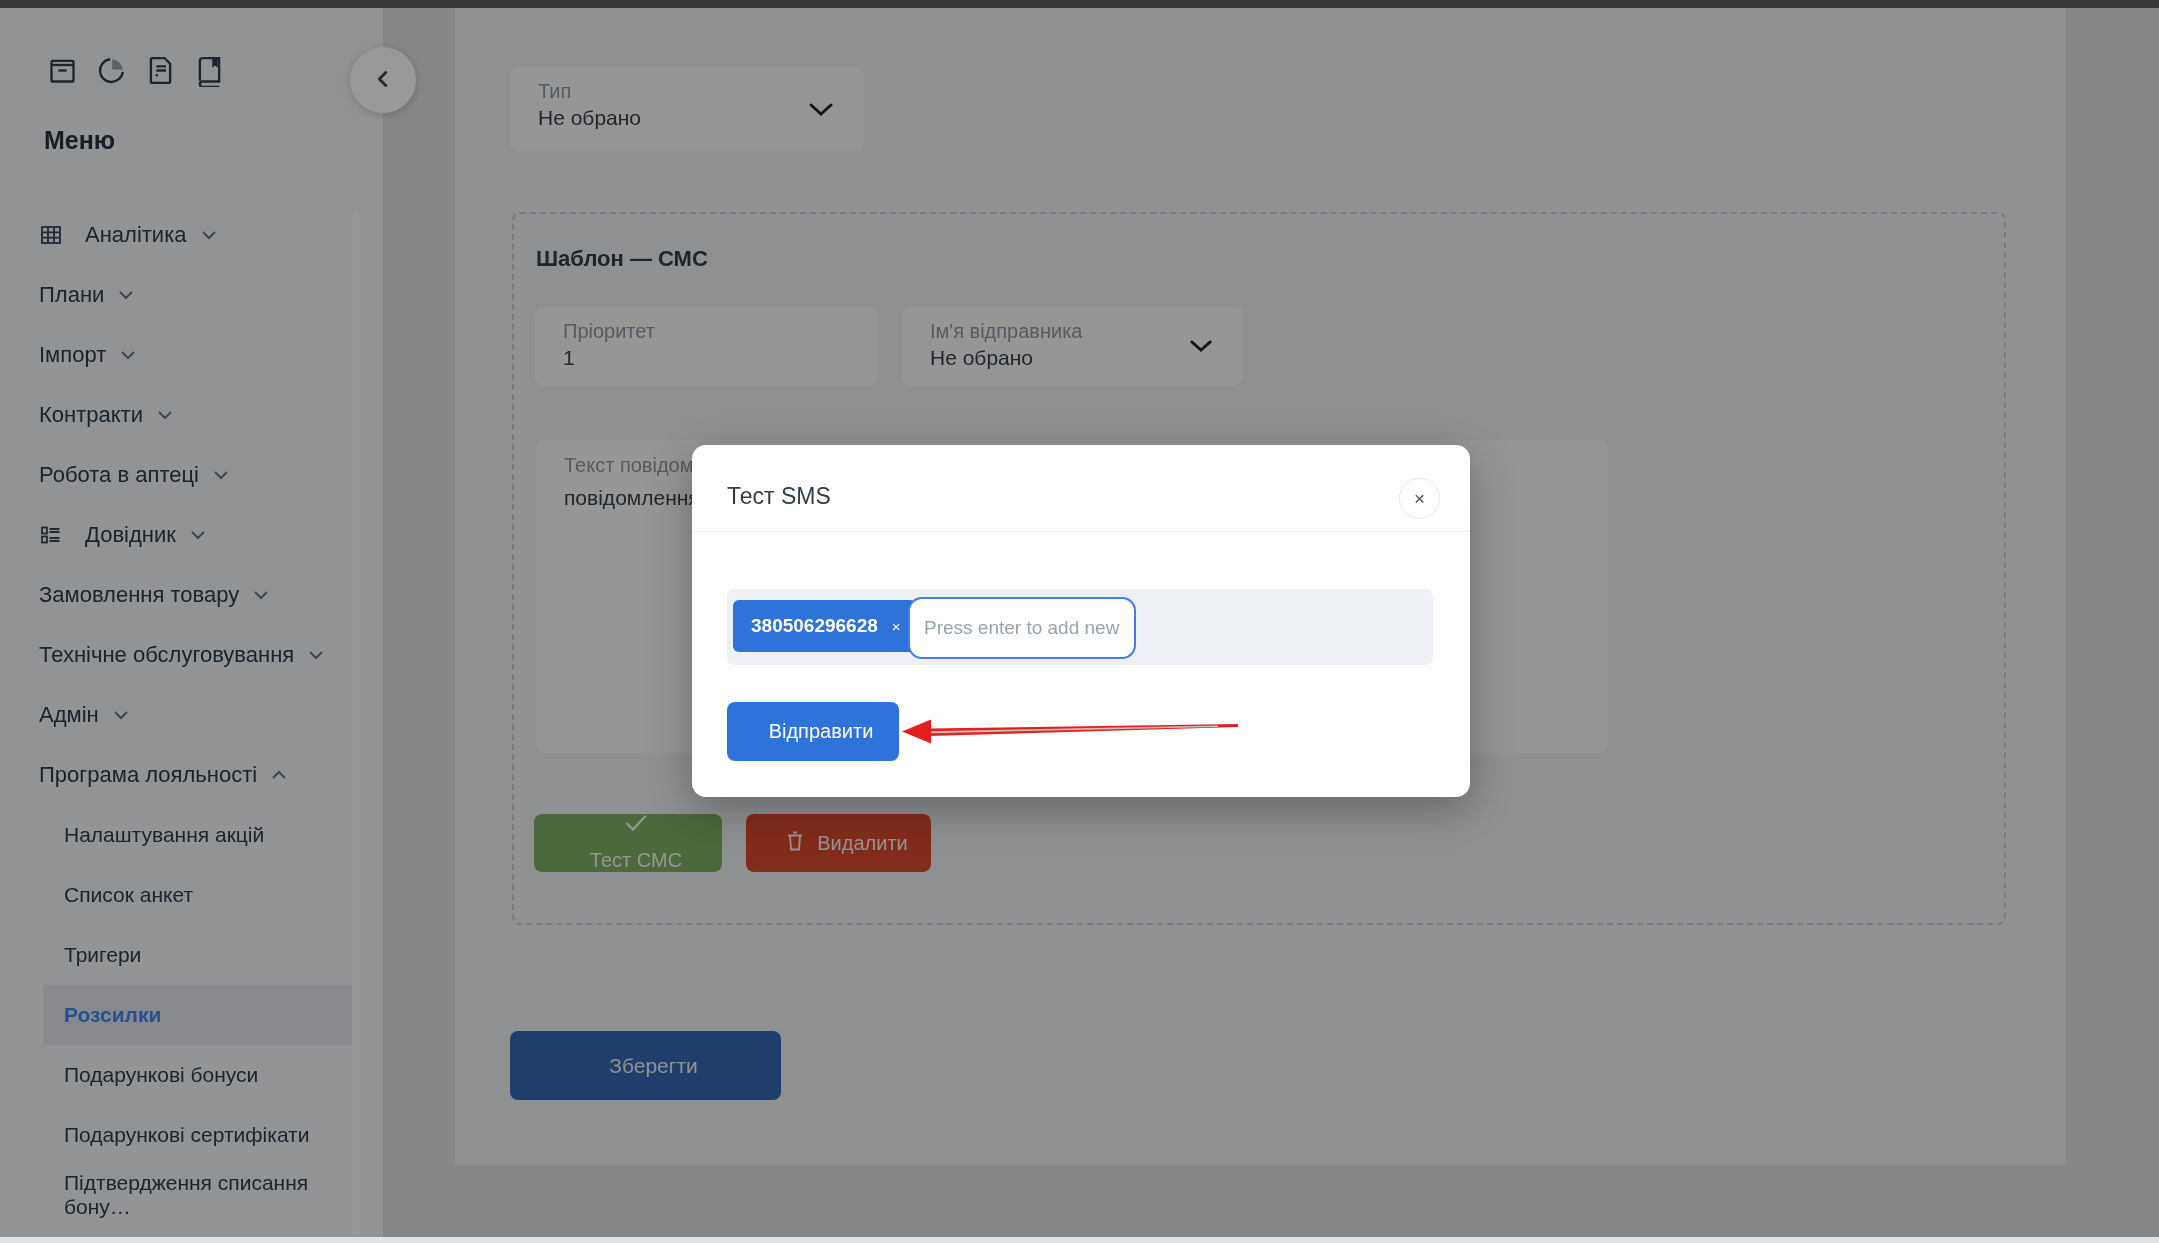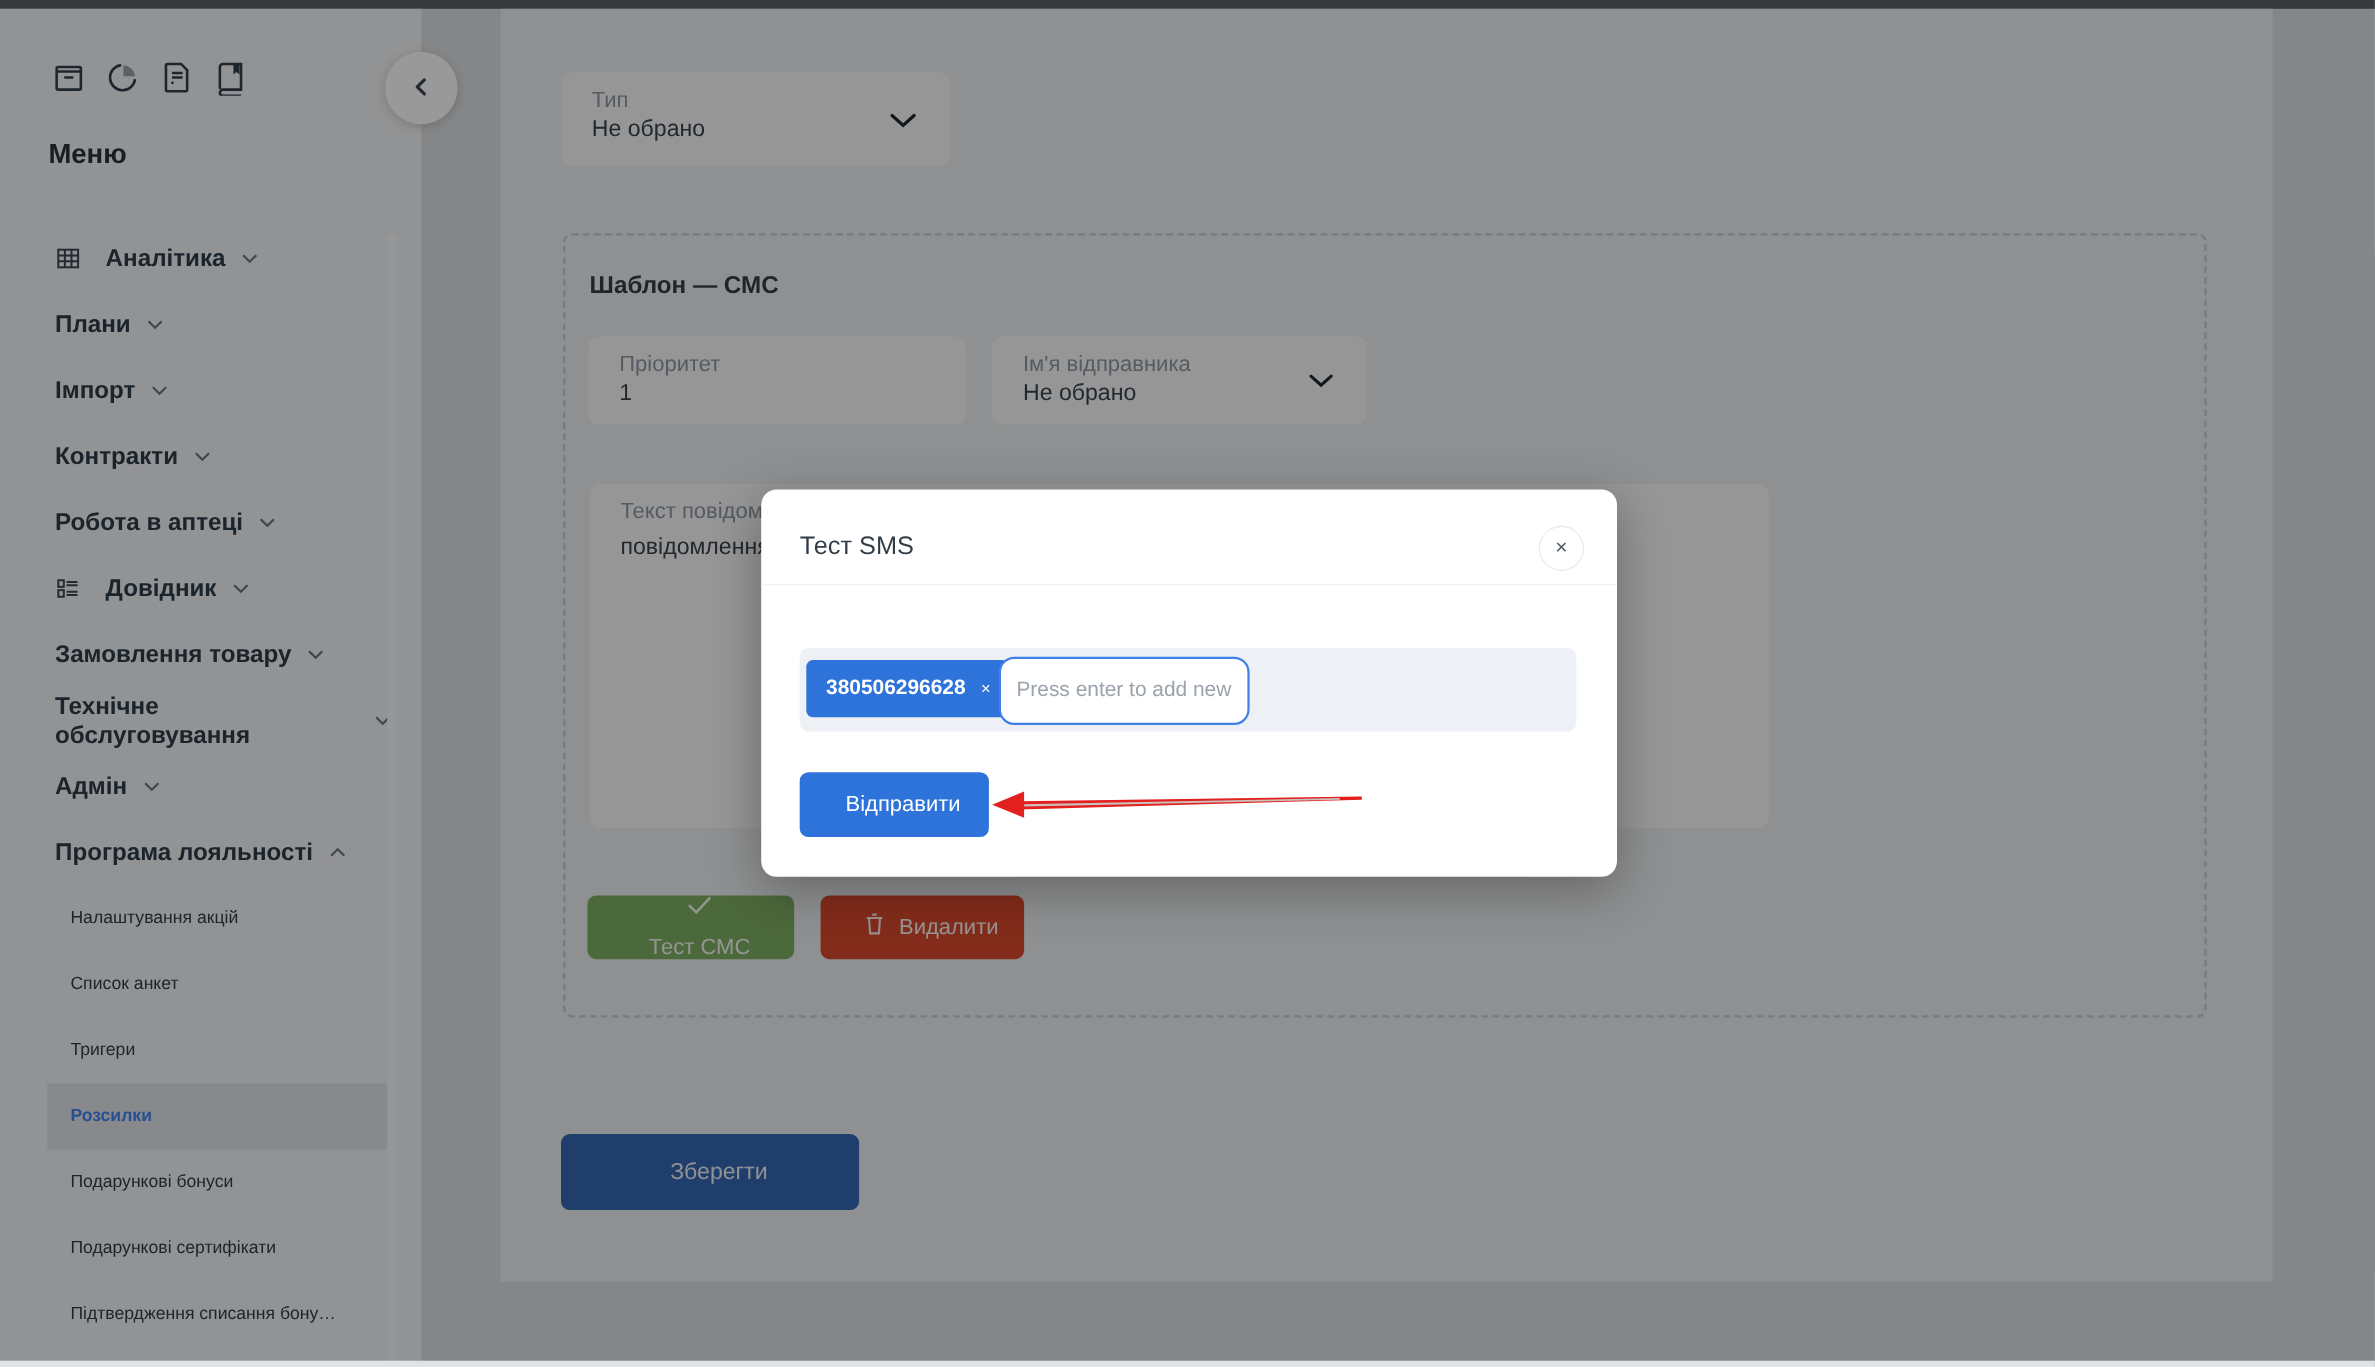--- a/index.html
+++ b/index.html
@@ -11,22 +11,22 @@
   .top-strip { position:absolute; left:0; top:0; width:2159px; height:8px; background:#5b5e61; }
   .bottom-strip { position:absolute; left:0; top:1237px; width:2159px; height:6px; background:#dfe2e6; z-index:40; }
 
   
   .sidebar { position:absolute; left:0; top:8px; width:384px; height:1235px; background:#f4f5f7; border-right:1px solid #d8dce0; }
   .side-icons { position:absolute; left:46px; top:46px; display:flex; gap:16px; }
   .side-icons svg { display:block; }
   .menu-title { position:absolute; left:44px; top:118px; font-size:25px; font-weight:600; color:#2a333d; }
   .nav { position:absolute; left:0; top:197px; width:356px; }
   .nav-row { position:absolute; left:0; width:356px; height:60px; display:flex; align-items:center; cursor:pointer; }
-  .nav-row.lvl1 { padding-left:50px; font-size:22px; font-weight:700; color:#2e3b49; }
-  .nav-row.lvl2 { padding-left:64px; font-size:16px; font-weight:400; color:#323d48; }
+  .nav-row.lvl1 { padding-left:39px; font-size:22px; font-weight:400; color:#2e3b49; }
+  .nav-row.lvl2 { padding-left:64px; font-size:21px; font-weight:400; color:#323d48; }
   .nav-row.active { background:#e2e5e9; color:#4285f4; }
   .nav-ic { margin-right:22px; display:flex; }
   .chev { margin-left:14px; display:flex; }
   .scrollbar { position:absolute; left:352px; top:205px; width:8px; height:1032px; background:#fbfcfd; border-radius:4px; }
 
   .collapse-btn { position:absolute; left:350px; top:47px; width:66px; height:66px; border-radius:50%;
     background:#ffffff; box-shadow:0 2px 10px rgba(0,0,0,0.18); display:flex; align-items:center; justify-content:center; z-index:5; }
 
   
   .content-card { position:absolute; left:455px; top:8px; width:1611px; height:1157px; background:#eef0f2; }

